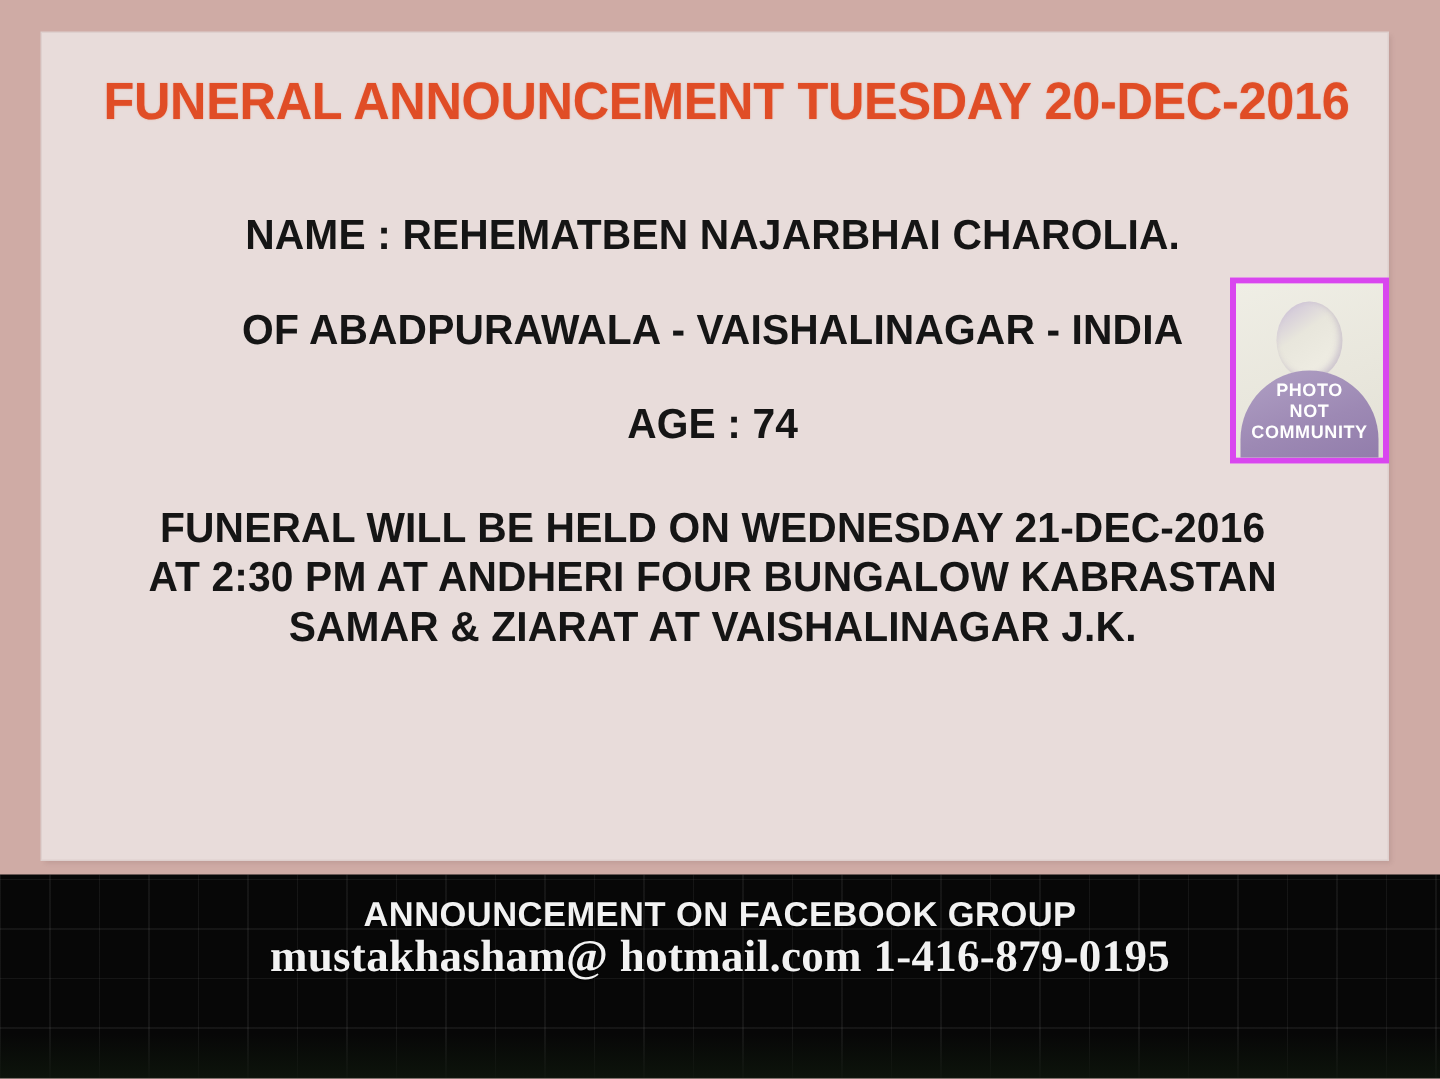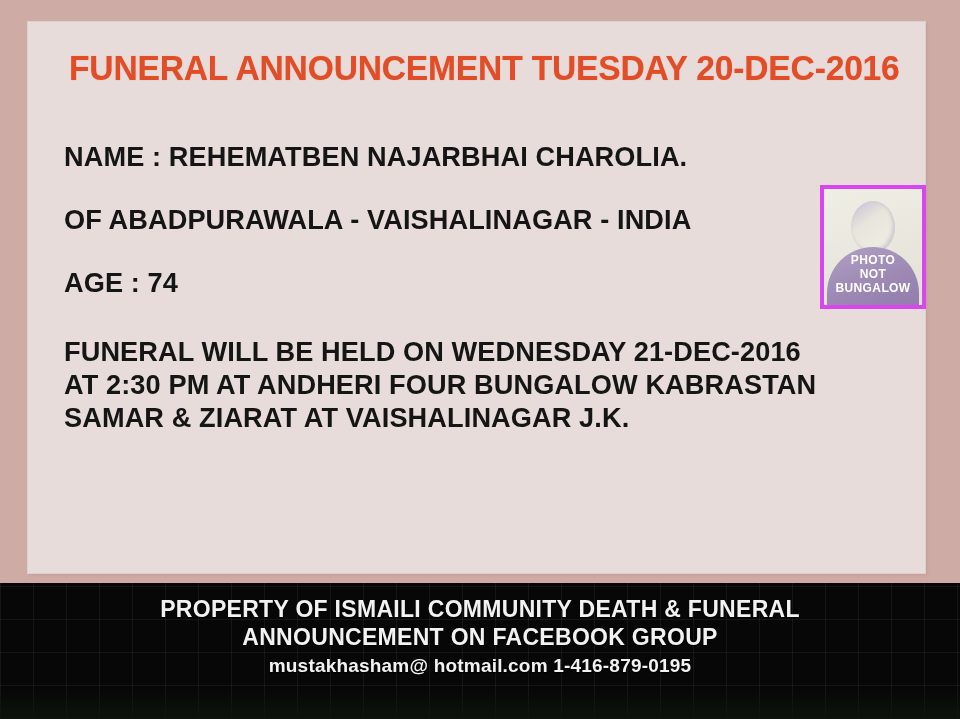--- a/index.html
+++ b/index.html
@@ -45,23 +45,24 @@
     letter-spacing: -0.2px;
     line-height: 40px;
     white-space: nowrap;
     transform: scaleX(0.96);
     transform-origin: left center;
     text-shadow: 0 0 1px rgba(224, 77, 38, 0.5);
   }
 
   #body-block {
     position: absolute;
-    left: 36px;
+    left: 30px;
     top: 118px;
     width: 860px;
+    text-align: center;
   }
 
   .body-line {
     color: #151515;
     font-family: "Liberation Sans Narrow", "Liberation Sans", sans-serif;
     font-weight: bold;
     font-size: 28px;
     line-height: 33px;
     letter-spacing: 0.1px;
     white-space: nowrap;
@@ -150,21 +151,21 @@
     color: #f2f2f2;
     font-family: "Liberation Sans Narrow", "Liberation Sans", sans-serif;
     font-weight: bold;
     letter-spacing: 0.3px;
     white-space: nowrap;
     text-shadow: 0 1px 1px rgba(0,0,0,0.9);
   }
   .fl-1 { font-size: 22px; line-height: 27px; }
   .fl-2 { font-size: 23px; line-height: 28px; }
   .fl-3 { font-size: 23px; line-height: 28px; }
-  .fl-4 { font-size: 19px; line-height: 30px; letter-spacing: 0.2px; }
+  .fl-4 { font-size: 30px; line-height: 30px; letter-spacing: 0.2px; font-family: Liberation Serif, serif; }
 </style>
 </head>
 <body>
 
 <div id="poster">
 
   <div id="card">
 
     <div id="title">FUNERAL ANNOUNCEMENT TUESDAY 20-DEC-2016</div>
 
@@ -187,28 +188,27 @@
       <div class="body-line">SAMAR &amp; ZIARAT AT VAISHALINAGAR J.K.</div>
     </div>
 
     <div id="photo-box">
       <div id="photo-inner">
         <div class="avatar-head"></div>
         <div class="avatar-body"></div>
         <div id="photo-caption">
           <div>PHOTO</div>
           <div>NOT</div>
-          <div>BUNGALOW</div>
+          <div>COMMUNITY</div>
         </div>
       </div>
     </div>
 
   </div>
 
   <div id="footer">
     <div id="footer-text">
-      <div class="foot-line fl-2">PROPERTY OF ISMAILI COMMUNITY DEATH &amp; FUNERAL</div>
       <div class="foot-line fl-3">ANNOUNCEMENT ON FACEBOOK GROUP</div>
       <div class="foot-line fl-4">mustakhasham@ hotmail.com 1-416-879-0195</div>
     </div>
   </div>
 
 </div>
 
 </body></html>

